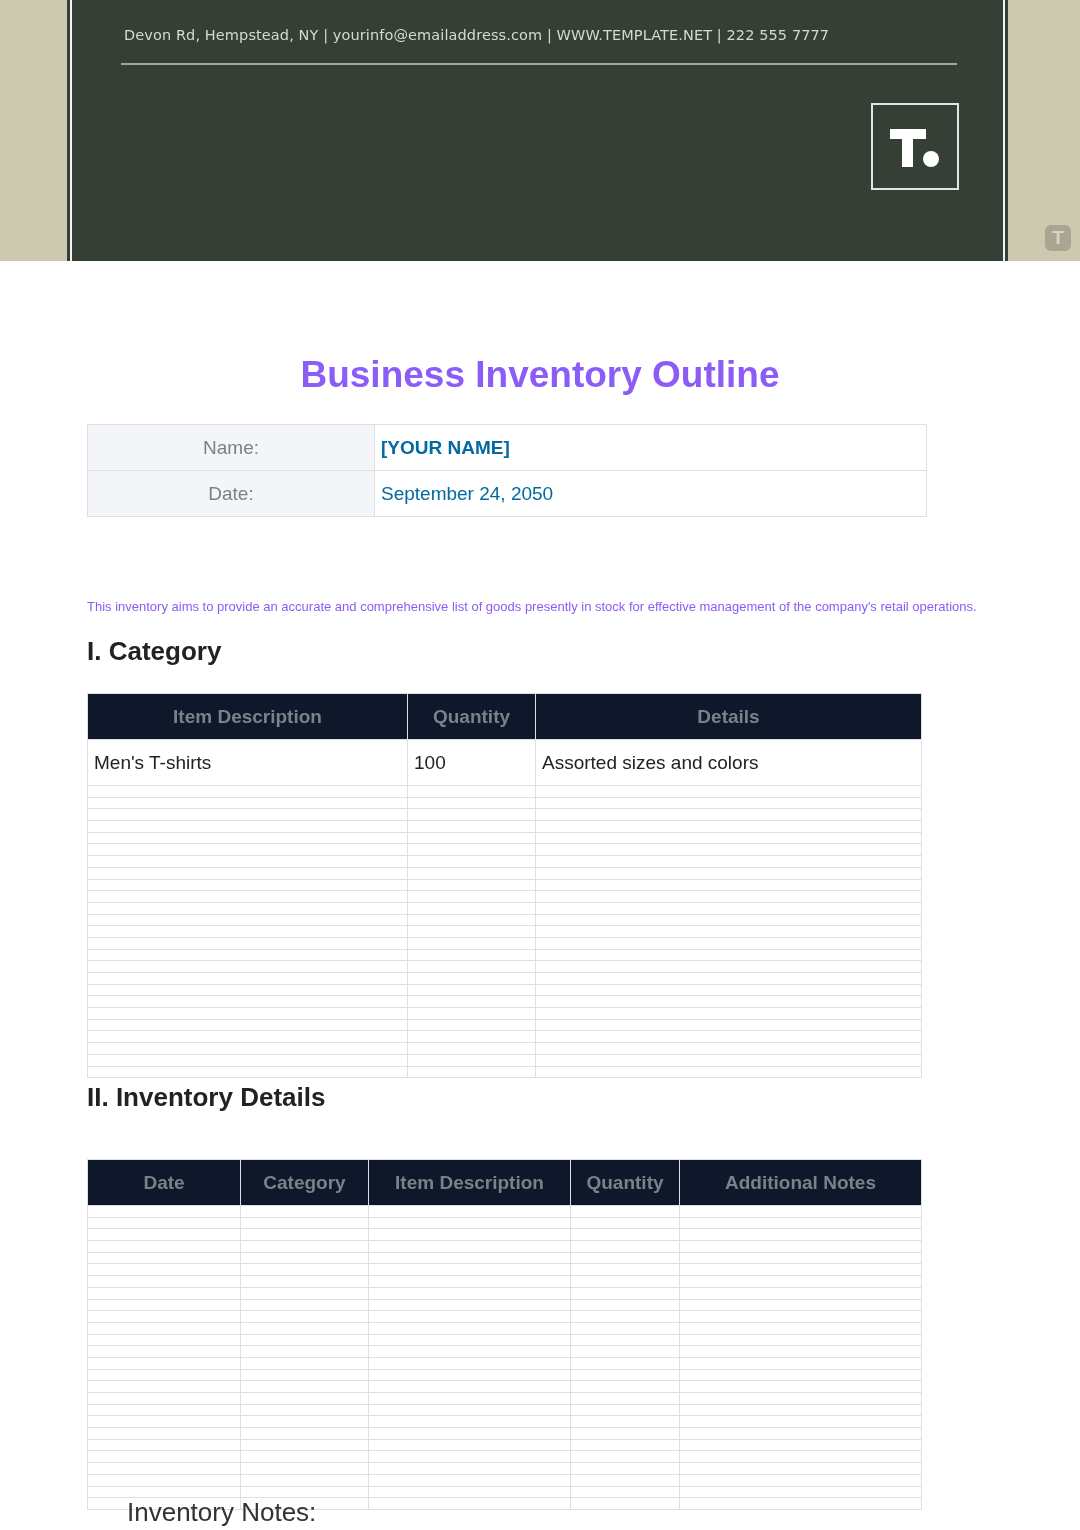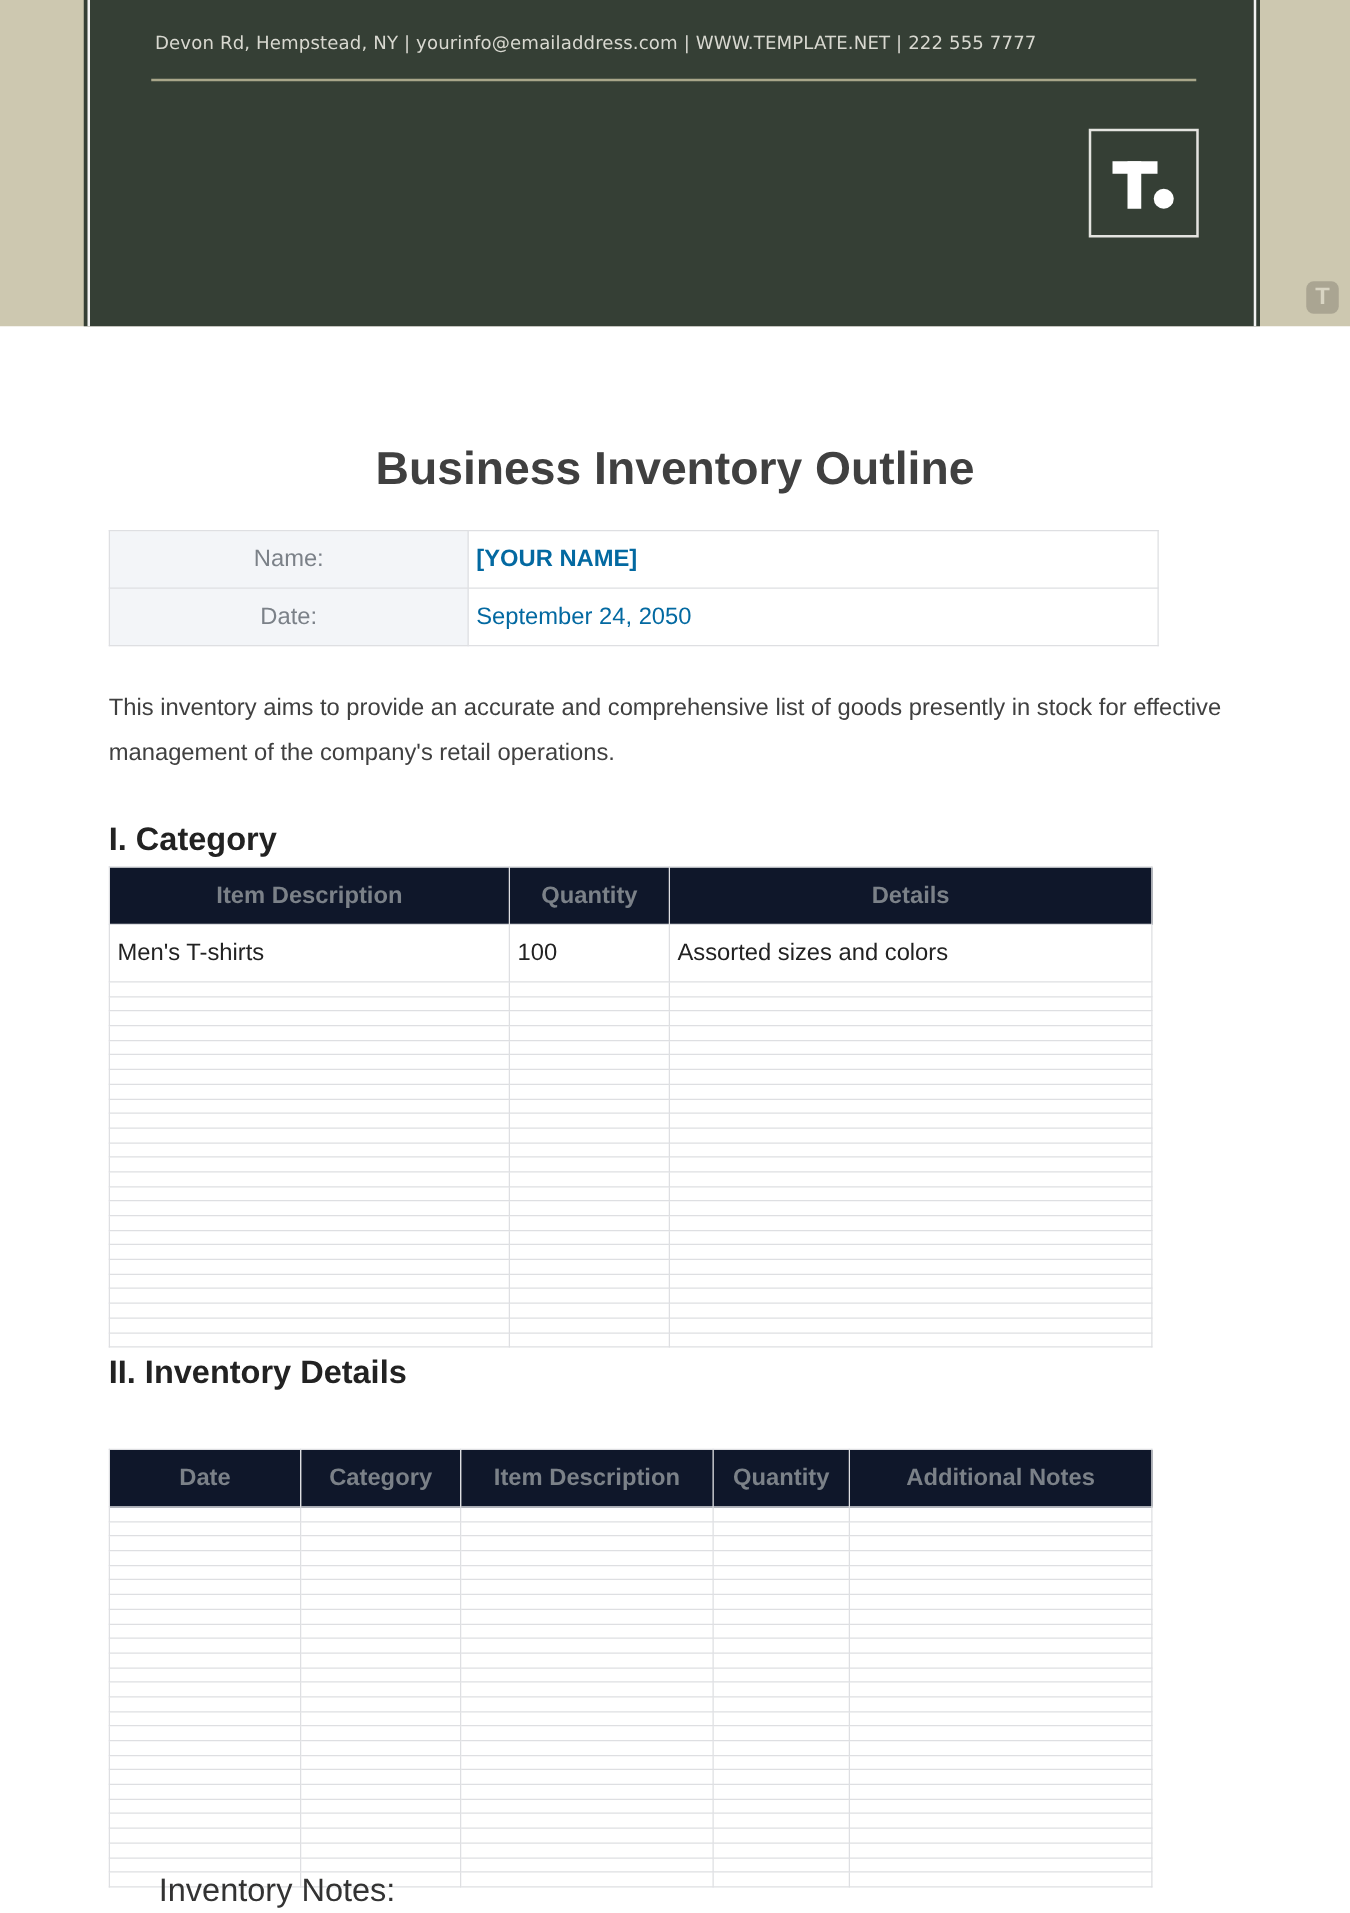--- a/index.html
+++ b/index.html
@@ -10,31 +10,31 @@
   .header-panel .inner-line-r { position: absolute; right: 3px; top: 0; width: 2px; height: 261px; background: #f2f2f2; }
   .contact { position: absolute; left: 124px; top: 27px; font-size: 15.5px; color: #d8d8d0; letter-spacing: 0.1px; white-space: nowrap; font-family: "DejaVu Sans", sans-serif; font-size: 14.5px; }
   .contact-rule { position: absolute; left: 121px; top: 63px; width: 836px; height: 2px; background: #a9a68a; }
   .logo-box { position: absolute; left: 871px; top: 103px; width: 84px; height: 83px; border: 2px solid #e4e4e0; box-sizing: content-box; }
   .logo-t { position: absolute; left: 17px; top: 24px; width: 36px; height: 38px; }
   .logo-t .bar { position: absolute; left: 0; top: 0; width: 36px; height: 10px; background: #fff; }
   .logo-t .stem { position: absolute; left: 12px; top: 0; width: 11px; height: 38px; background: #fff; }
   .logo-dot { position: absolute; left: 50px; top: 46px; width: 16px; height: 16px; border-radius: 50%; background: #fff; }
   .corner-badge { position: absolute; left: 1045px; top: 225px; width: 26px; height: 26px; border-radius: 6px; background: #aaa592; color: #d9d5c3; font-weight: bold; font-size: 19px; text-align: center; line-height: 26px; }
 
-  .title { position: absolute; left: 0; top: 354px; width: 1080px; text-align: center; font-size: 37px; font-weight: bold; color: #404040; }
+  .title { position: absolute; left: 0; top: 354px; width: 1080px; text-align: center; font-size: 37px; font-weight: bold; color: #8b5cf6; }
 
   table { border-collapse: collapse; position: absolute; table-layout: fixed; }
   td, th { border: 1px solid #dedfe2; padding: 0; font-size: 19px; }
   .info { left: 87px; top: 424px; width: 840px; }
   .info td { height: 45px; }
   .info td.lbl { background: #f3f5f8; color: #7b8188; text-align: center; width: 286px; }
   .info td.val { padding-left: 6px; color: #0369a1; }
   .info td.val.b { font-weight: bold; }
 
-  .para { position: absolute; left: 87px; top: 549px; width: 900px; font-size: 19px; line-height: 35.5px; color: #404040; }
+  .para { position: absolute; left: 87px; top: 589px; width: 900px; font-size: 13px; line-height: 35.5px; color: #8b5cf6; }
   .h2 { position: absolute; left: 87px; font-size: 26px; font-weight: bold; color: #222; }
 
   .grid th { background: #0f172a; color: #7b8188; font-weight: bold; height: 45px; text-align: center; font-size: 19px; }
   .grid td { height: 10.7px; }
   .grid td.filled { height: 45px; padding-left: 6px; color: #222; font-size: 19px; }
   .t1 { left: 87px; top: 693px; width: 834px; }
   .t2 { left: 87px; top: 1139px; width: 834px; margin-top: 20px; }
 
   .notes { position: absolute; left: 87px; top: 1497px; font-size: 26px; font-weight: normal; color: #333; margin-left: 40px; }
 </style>
@@ -67,21 +67,21 @@
   </tr>
   <tr>
     <td class="lbl">Date:</td>
     <td class="val">September 24, 2050</td>
   </tr>
 </tbody>
   </table>
 
 <div class="para">This inventory aims to provide an accurate and comprehensive list of goods presently in stock for effective management of the company's retail operations.</div>
 
-<div class="h2" style="top:636px;margin-top:20px;">I. Category</div>
+<div class="h2" style="top:636px;">I. Category</div>
 
 <table class="grid t1">
   <colgroup>
       <col style="width:320px">
       <col style="width:128px">
       <col style="width:386px">
     </colgroup>
   <thead>
     <tr>
       <th>Item Description</th>

